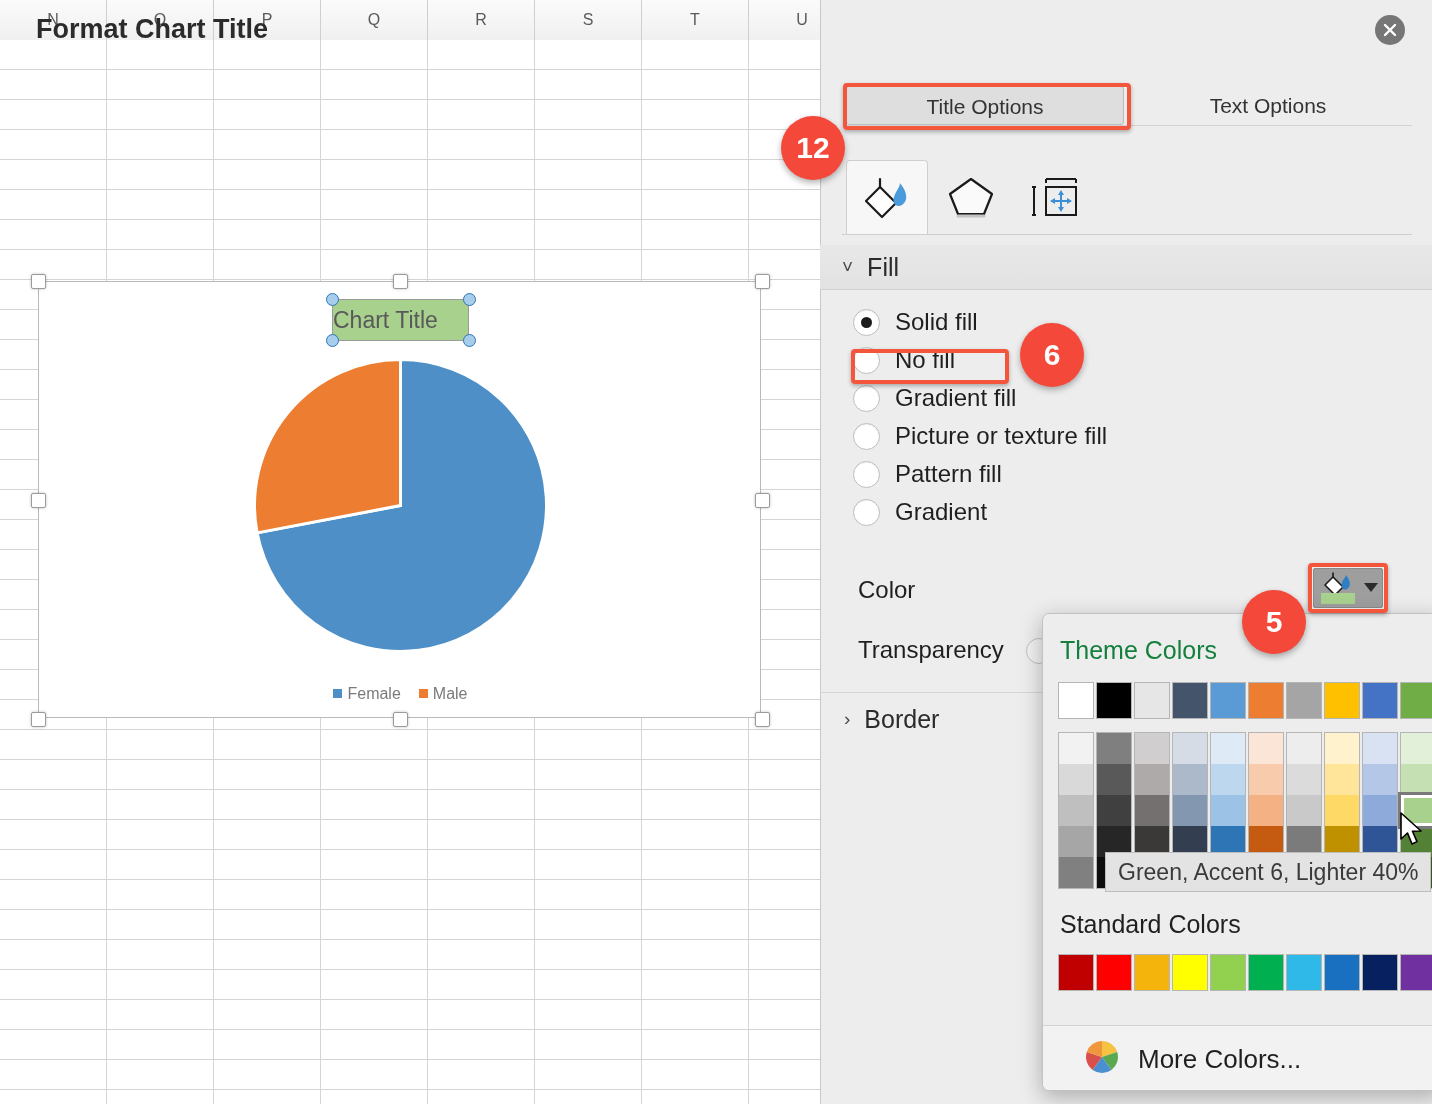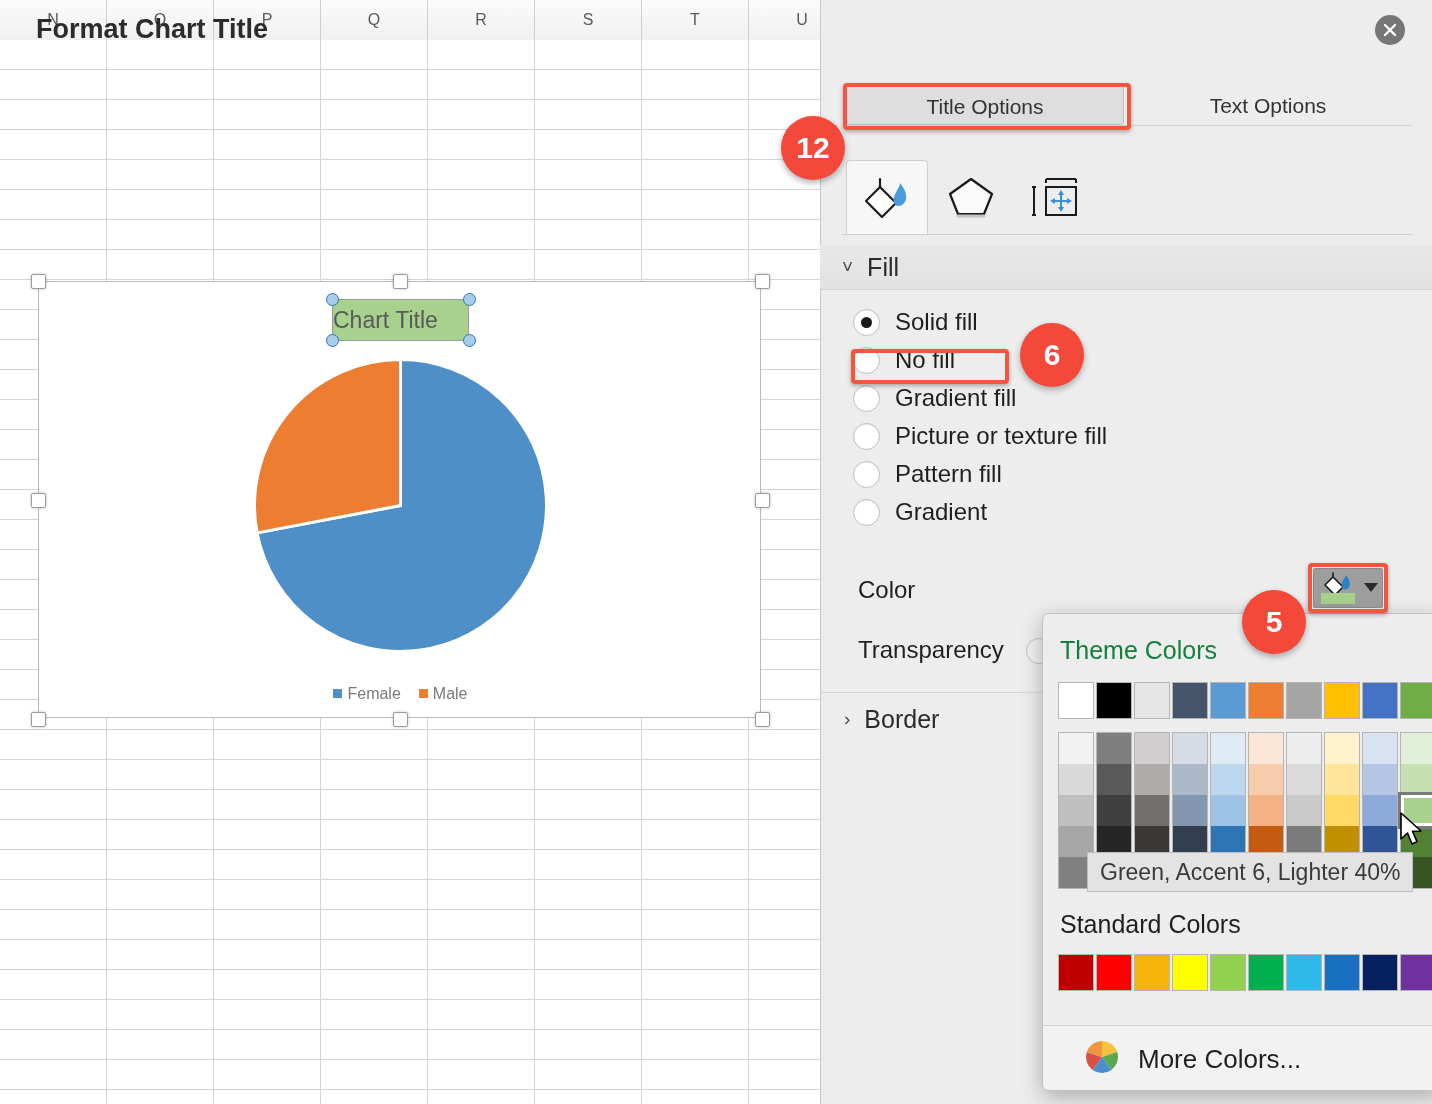--- a/index.html
+++ b/index.html
@@ -118,21 +118,21 @@
      box-shadow: 0 6px 22px rgba(0,0,0,.28); overflow: hidden; }
   .popup-head { position: absolute; left: 17px; top: 22px; font-size: 25px; color: #15803d; }
   .theme-grid { position: absolute; left: 15px; top: 68px; display: flex; gap: 0; }
   .theme-col { width: 36px; margin-right: 2px; }
   .theme-top { width: 36px; height: 37px; border: 1px solid #b5b5b5; }
   .theme-tints { margin-top: 13px; width: 36px; border: 1px solid #b5b5b5; }
   .tint { width: 34px; height: 31px; display: block; }
   .tint.sel { outline: 3px solid #ffffff; outline-offset: -3px;
      box-shadow: 0 0 0 3px #7a7a7a; position: relative; z-index: 3; }
 
-  .tooltip { position: absolute; left: 44px; top: 238px; height: 40px;
+  .tooltip { position: absolute; left: 62px; top: 238px; height: 40px;
      background: #e3e3e3; border: 1px solid #bdbdbd; display: flex; align-items: center;
      padding: 0 12px; font-size: 23px; color: #3a3a3a; white-space: nowrap; z-index: 4; }
 
   .std-head { position: absolute; left: 17px; top: 296px; font-size: 25px; color: #1f1f1f; }
   .std-grid { position: absolute; left: 15px; top: 340px; display: flex; }
   .std-sw { width: 36px; height: 37px; border: 1px solid #b5b5b5; margin-right: 2px; }
 
   .more-sep { position: absolute; left: 0; top: 411px; width: 400px; height: 1px; background: #d3d3d3; }
   .more-row { position: absolute; left: 0; top: 412px; width: 400px; height: 66px;
      background: #f2f2f2; display: flex; align-items: center; }

